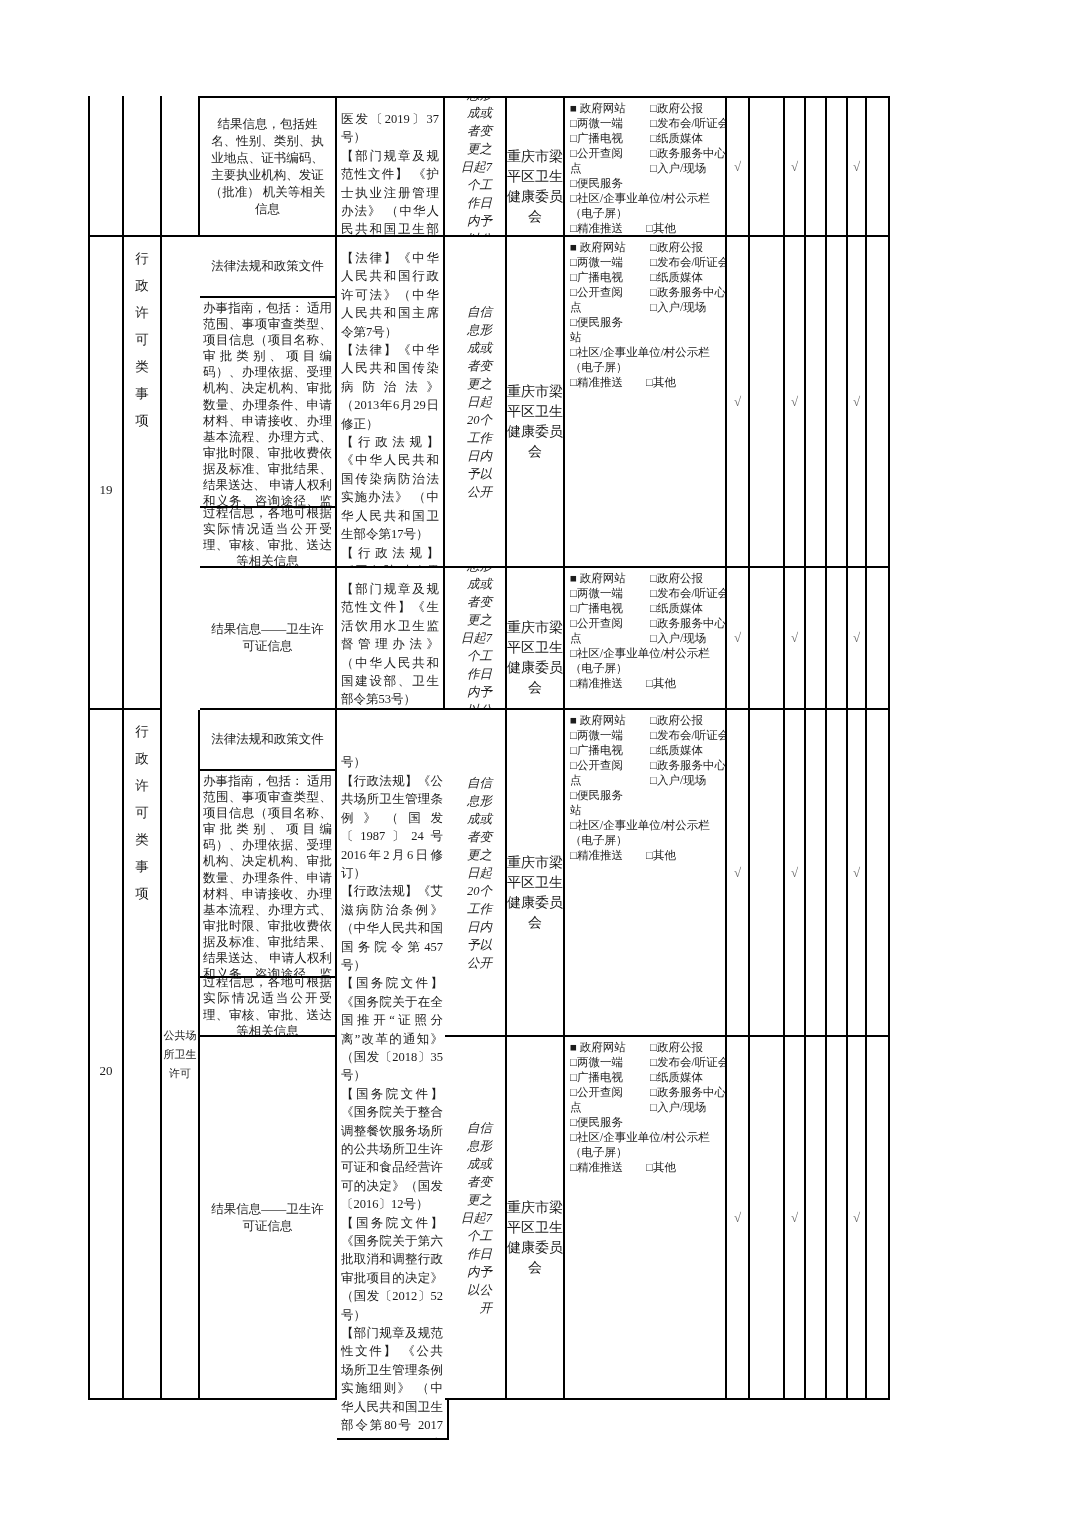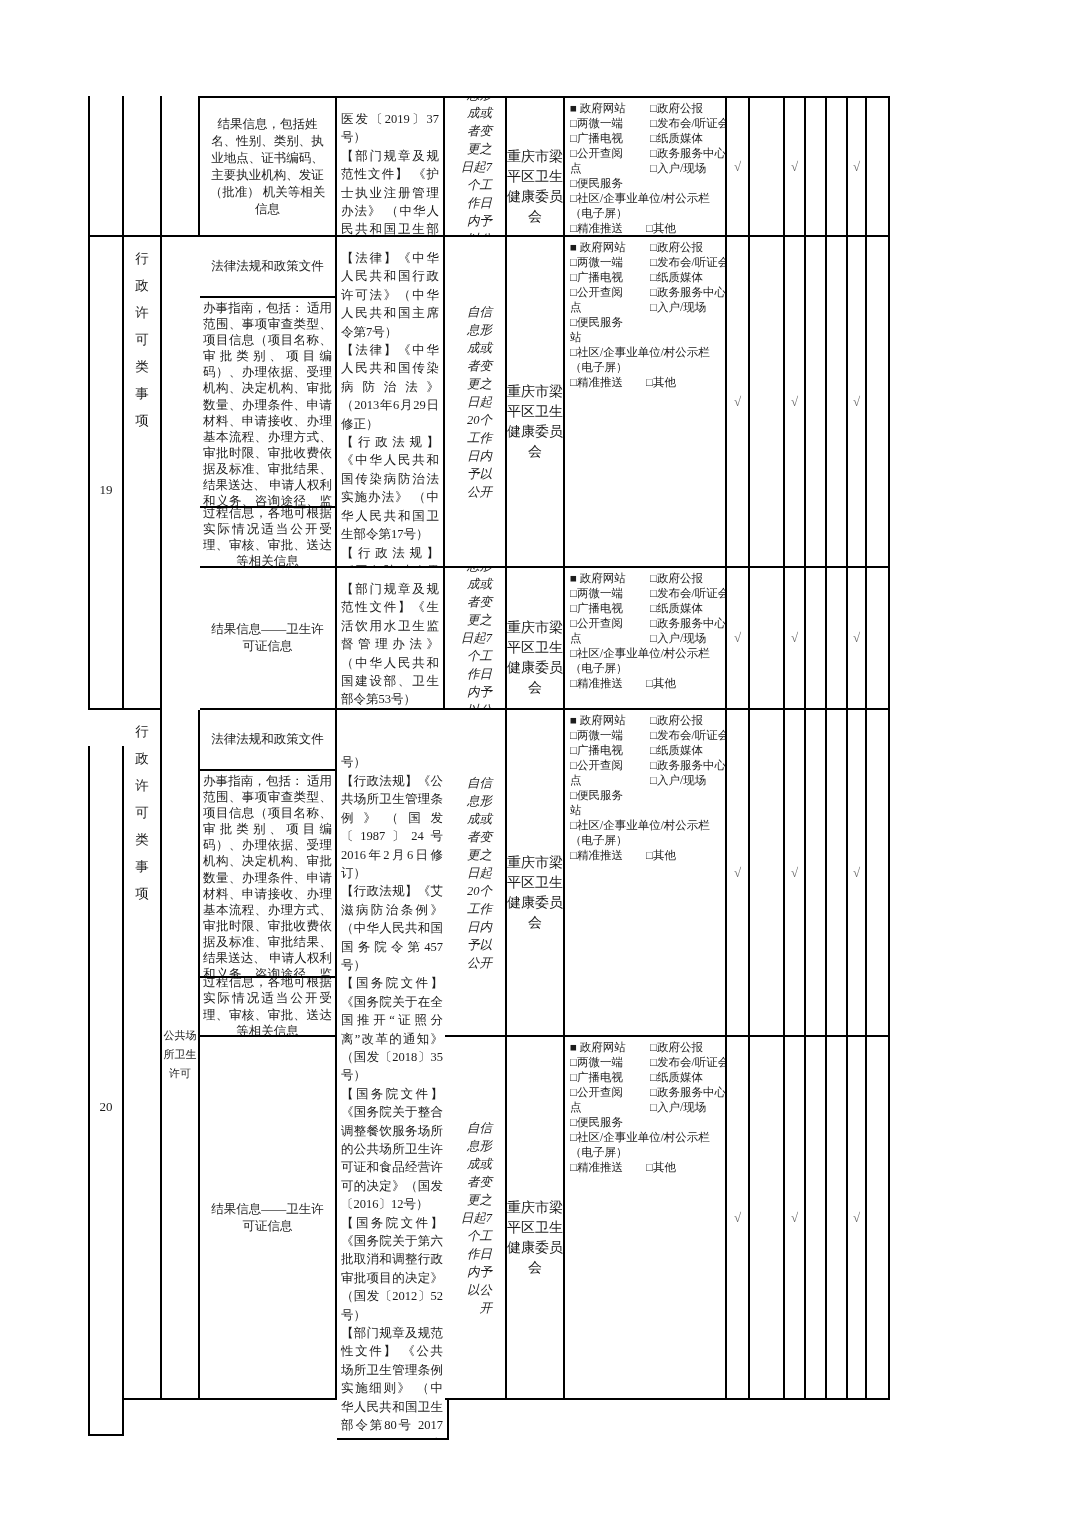--- a/index.html
+++ b/index.html
@@ -208,21 +208,21 @@
   <div class="cell mk" style="left:827px;top:568px;width:21px;height:142px">
       <span></span>
     </div>
   <div class="cell mk" style="left:848px;top:568px;width:19px;height:142px">
       <span>√</span>
     </div>
   <div class="cell mk" style="left:867px;top:568px;width:23px;height:142px">
       <span></span>
     </div>
 
-  <div class="cell bl vc" style="left:88px;top:746px;width:36px;height:690px">
+  <div class="cell bl vc" style="left:88px;top:710px;width:36px;height:690px">
     <span class="num">20</span>
   </div>
   <div class="cell" style="left:124px;top:710px;width:38px;height:690px">
     <div class="vcat">行政许可类事项</div>
   </div>
   <div class="cell vc" style="left:162px;top:710px;width:38px;height:690px">
     <div class="item">公共场所卫生许可</div>
   </div>
 
   <div class="cell vc" style="left:200px;top:710px;width:137px;height:61px">

